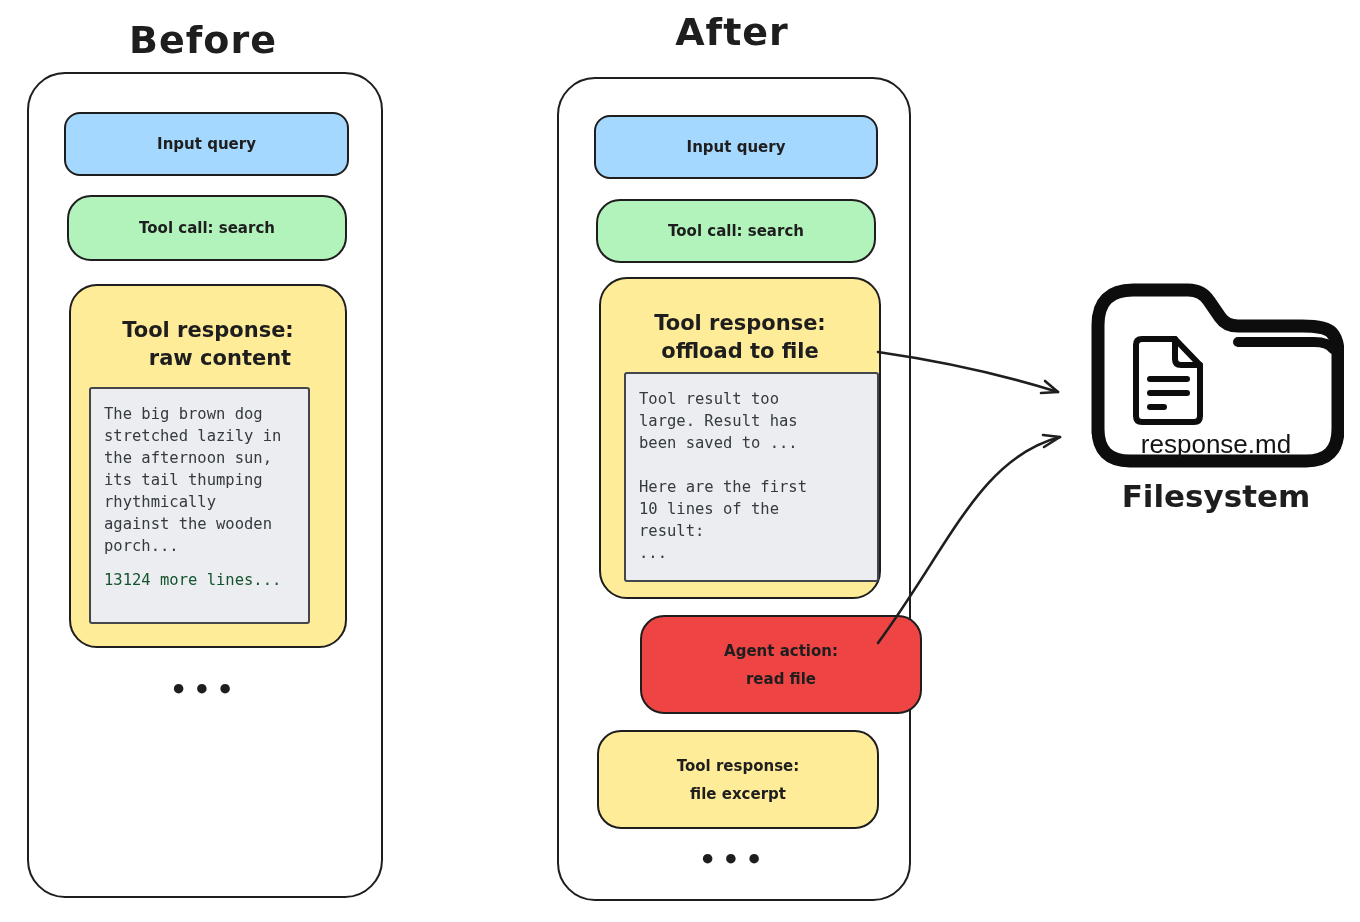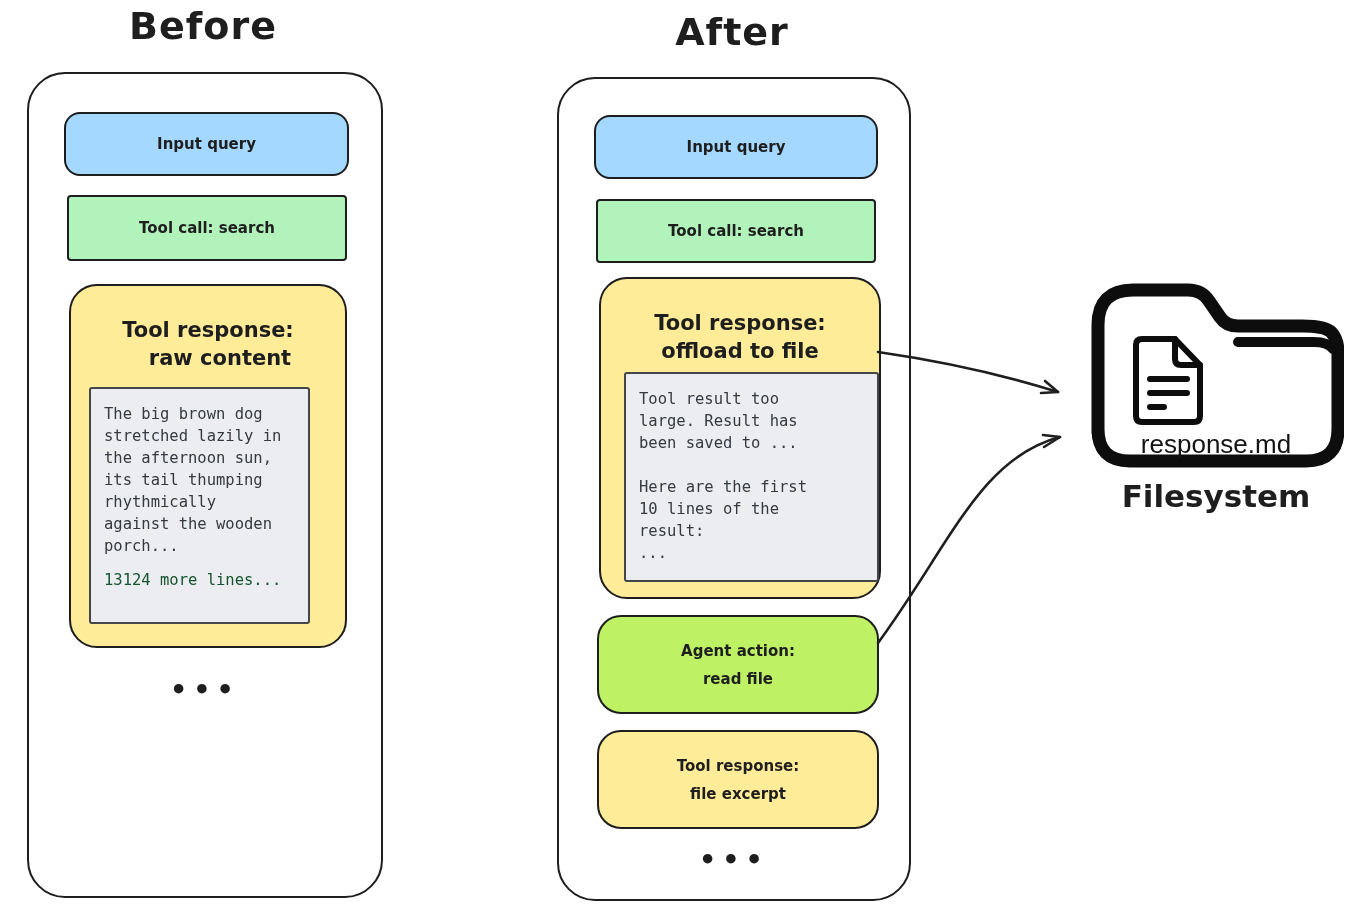--- a/index.html
+++ b/index.html
@@ -34,22 +34,22 @@
   .box {
     position: absolute;
     border: 2px solid #1e1e1e;
     display: flex;
     flex-direction: column;
     align-items: center;
     justify-content: center;
     text-align: center;
   }
   .box-blue   { background: #a5d8ff; border-radius: 16px; }
-  .box-green  { background: #b2f2bb; border-radius: 4px; justify-content: center; }
-  .box-green-lg { background: #bef264; border-radius: 24px; }
+  .box-green  { background: #b2f2bb; border-radius: 24px; justify-content: center; }
+  .box-green-lg { background: #ef4444; border-radius: 24px; margin-left: 43px; }
   .box-yellow { background: #ffec99; border-radius: 24px; }
   .box-yellow-lg {
     position: absolute;
     background: #ffec99;
     border: 2px solid #1e1e1e;
     border-radius: 28px;
   }
 
   .label {
     font-size: 15px;
@@ -121,21 +121,21 @@
   svg { display: block; }
   .overlay-svg {
     position: absolute;
     left: 0; top: 0;
     pointer-events: none;
   }
 </style>
 </head>
 <body>
 
-<div class="col-title" style="left:27px; top:4px; width:352px;">Before</div>
+<div class="col-title" style="left:27px; top:18px; width:352px;">Before</div>
 
 <div class="col-container" style="left:27px; top:72px; width:352px; height:822px;">
 
   <div class="box box-blue" style="left:35px; top:38px; width:281px; height:60px;">
     <div class="label">Input query</div>
   </div>
 
   <div class="box box-green" style="left:38px; top:121px; width:276px; height:62px;">
     <div class="label">Tool call: search</div>
   </div>

